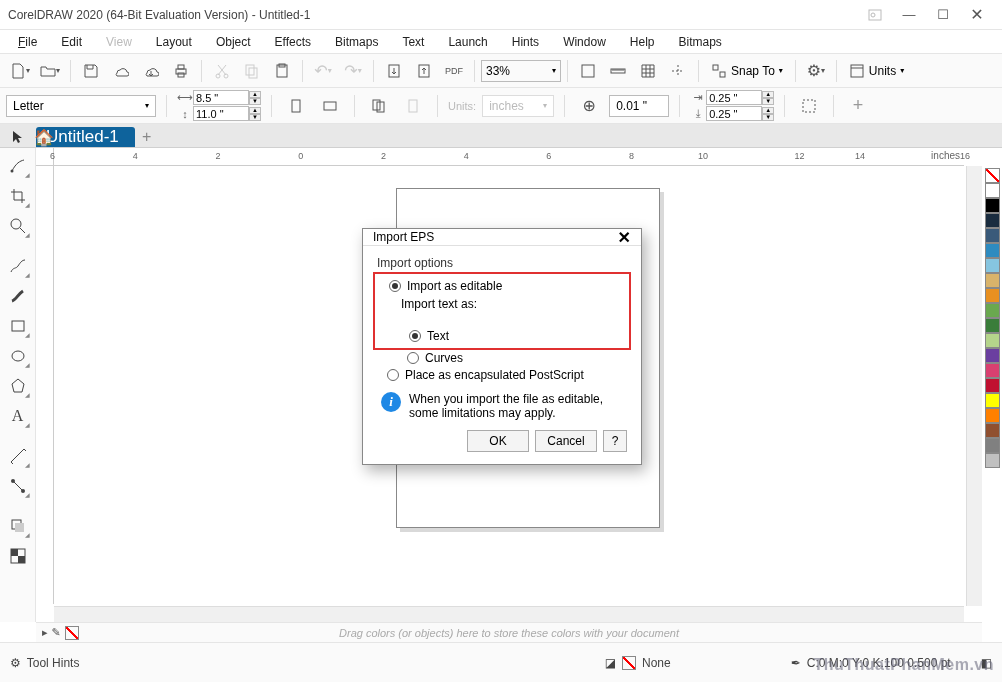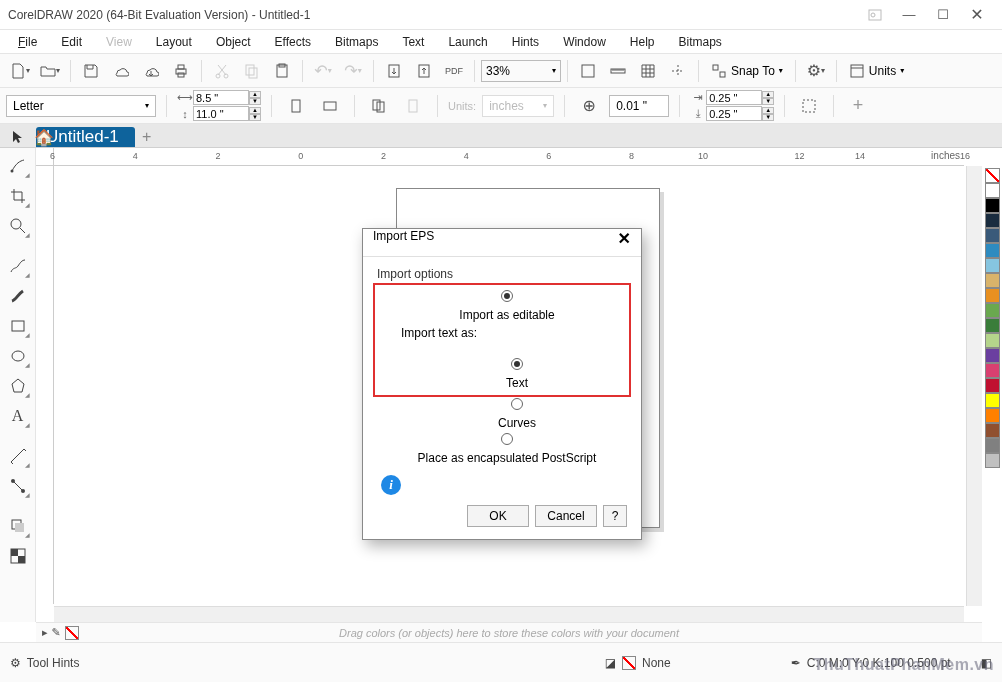--- a/index.html
+++ b/index.html
@@ -61,25 +61,25 @@
 .colorstrip { position: absolute; bottom: 40px; left: 36px; right: 20px; height: 20px; background: #fafafa; border-top: 1px solid #e5e5e5; display: flex; align-items: center; font-size: 11px; color: #aaa; font-style: italic; justify-content: center; }
 .colorstrip .ctrls { position: absolute; left: 6px; display: flex; gap: 4px; font-style: normal; color: #555; }
 
 .statusbar { position: absolute; bottom: 0; left: 0; right: 0; height: 40px; display: flex; align-items: center; padding: 0 10px; font-size: 12px; color: #444; border-top: 1px solid #e5e5e5; background: #fafafa; }
 .statusbar .sect { display: flex; align-items: center; gap: 6px; }
 .statusbar .fill { flex: 1; }
 .nosw { width: 14px; height: 14px; border: 1px solid #888; position: relative; }
 .nosw::after { content: ''; position: absolute; inset: 0; background: linear-gradient(to top right, transparent 45%, red 45%, red 55%, transparent 55%); }
 
 .dialog { position: absolute; left: 362px; top: 228px; width: 280px; background: #fff; border: 1px solid #888; box-shadow: 4px 6px 14px rgba(0,0,0,0.3); }
-.dialog .dtitle { height: 28px; display: flex; align-items: flex-start; padding: 0 10px; font-size: 12px; border-bottom: 1px solid #e0e0e0; }
+.dialog .dtitle { height: 17px; display: flex; align-items: center; padding: 0 10px; font-size: 12px; border-bottom: 1px solid #e0e0e0; }
 .dialog .dtitle .dclose { margin-left: auto; font-size: 16px; font-weight: bold; }
 .dialog .dbody { padding: 10px 14px 12px 14px; font-size: 12px; }
 .fieldset-label { color: #333; margin-bottom: 4px; }
-.radio { display: flex; align-items: center; gap: 6px; margin: 3px 0 3px 10px; flex-direction: column; }
+.radio { display: flex; align-items: center; gap: 6px; margin: 3px 0 3px 10px; }
 .radio .rb { width: 12px; height: 12px; border: 1px solid #666; border-radius: 50%; display: flex; align-items: center; justify-content: center; }
 .radio .rb.sel::after { content: ''; width: 6px; height: 6px; background: #333; border-radius: 50%; }
 .sublabel { margin: 4px 0 18px 22px; }
 .subradio { margin-left: 30px; }
 .highlight { border: 2px solid #e03030; padding: 2px 4px; margin: -2px -4px; }
 .infobox { display: flex; gap: 8px; margin-top: 10px; padding: 0 4px; }
 .infoicon { width: 20px; height: 20px; background: #1e88e5; border-radius: 50%; color: #fff; font-weight: bold; font-style: italic; font-family: Georgia; display: flex; align-items: center; justify-content: center; flex-shrink: 0; font-size: 13px; }
 .dbuttons { display: flex; gap: 6px; justify-content: flex-end; margin-top: 10px; }
 .dbtn { border: 1px solid #aaa; background: #f4f4f4; font-size: 12px; padding: 3px 0; width: 62px; text-align: center; }
 .dbtn.sm { width: 24px; }
@@ -538,20 +538,21 @@
     <div class="radio subradio">
       <span class="rb"></span>
         <span>Curves</span>
     </div>
     <div class="radio">
       <span class="rb"></span>
         <span>Place as encapsulated PostScript</span>
     </div>
     <div class="infobox">
       <div class="infoicon">i</div>
+      <div>When you import the file as editable, some limitations may apply.</div>
     </div>
     <div class="dbuttons">
       <div class="dbtn">OK</div>
       <div class="dbtn">Cancel</div>
       <div class="dbtn sm">?</div>
     </div>
   </div>
 </div>
 
 <div class="watermark">ThuThuatPhanMem.vn</div>

